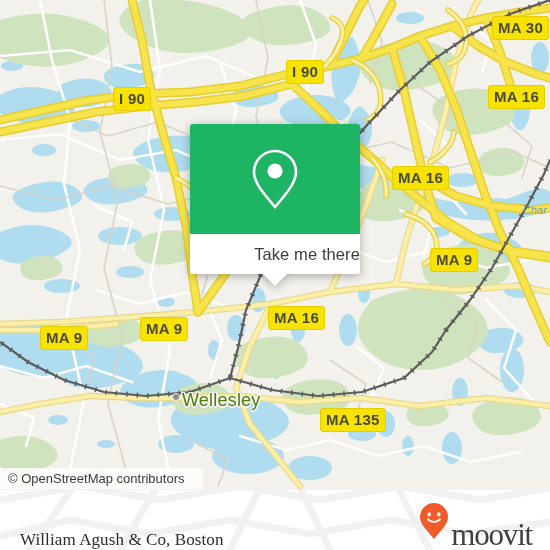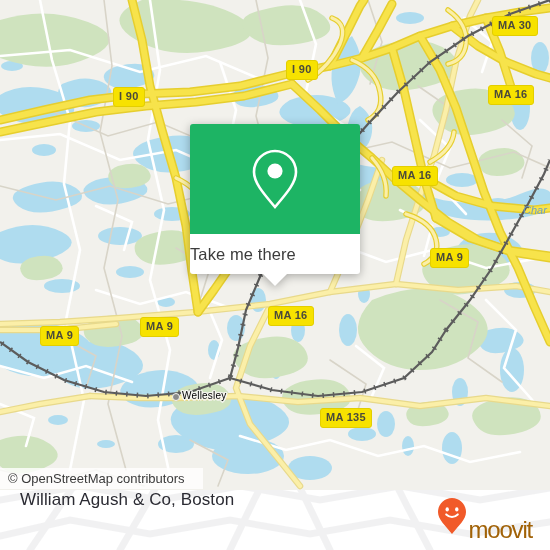--- a/index.html
+++ b/index.html
@@ -21,22 +21,22 @@
     left: 0; top: 0;
     width: 550px; height: 490px;
     background: #F2F1EC;
     overflow: hidden;
   }
   #map svg { display: block; }
 
   
   .place-label {
     position: absolute;
-    font-size: 10px;
-    color: #000000;
+    font-size: 18px;
+    color: #4d7c0f;
     white-space: nowrap;
     letter-spacing: 0.2px;
     text-shadow:
       1.5px 0 #f6f5f1, -1.5px 0 #f6f5f1,
       0 1.5px #f6f5f1, 0 -1.5px #f6f5f1,
       1px 1px #f6f5f1, -1px -1px #f6f5f1,
       1px -1px #f6f5f1, -1px 1px #f6f5f1;
     pointer-events: none;
   }
   .place-dot {
@@ -55,21 +55,21 @@
     pointer-events: none;
   }
 
   
   .shield {
     position: absolute;
     background: #F7E200;
     border: 1.5px solid #E3CE00;
     border-radius: 3px;
     color: #4a4a3c;
-    font-size: 11px;
+    font-size: 15px;
     font-weight: bold;
     line-height: 1;
     padding: 3px 5px 4px 5px;
     white-space: nowrap;
     letter-spacing: 0.3px;
     box-sizing: border-box;
   }
 
   
   #popup {
@@ -85,21 +85,21 @@
     display: flex;
     align-items: center;
     justify-content: center;
   }
   #popup-white {
     background: #FFFFFF;
     height: 40px;
     border-radius: 0 0 3px 3px;
     display: flex;
     align-items: center;
-    justify-content: flex-start;
+    justify-content: flex-end;
     position: relative;
   }
   #popup-label {
     font-size: 16.5px;
     color: #3c3c3c;
     letter-spacing: 0.1px;
   }
   #popup-tail {
     position: absolute;
     left: 50%;
@@ -142,39 +142,40 @@
     position: absolute;
     left: 0; top: -490px;
     width: 550px; height: 550px;
     opacity: 0.085;
     pointer-events: none;
   }
   #footer-inner {
     position: relative;
     width: 100%; height: 100%;
     display: flex;
-    align-items: flex-start;
+    align-items: flex-end;
     justify-content: space-between;
     box-sizing: border-box;
     padding: 0 18px 0 20px;
+    font-family: Liberation Serif, serif;
   }
   #footer-title {
     font-size: 17px;
     color: #2b2b33;
     letter-spacing: 0.1px;
     white-space: nowrap;
   }
   #brand {
     display: flex;
     align-items: center;
     gap: 2px;
   }
   #brand-word {
-    font-size: 24px;
-    color: #a16207;
+    font-size: 31px;
+    color: #404040;
     letter-spacing: -1.2px;
     line-height: 1;
     font-weight: 500;
     margin-top: 28px;
   }
 </style>
 </head>
 <body>
 
 <div id="app">

